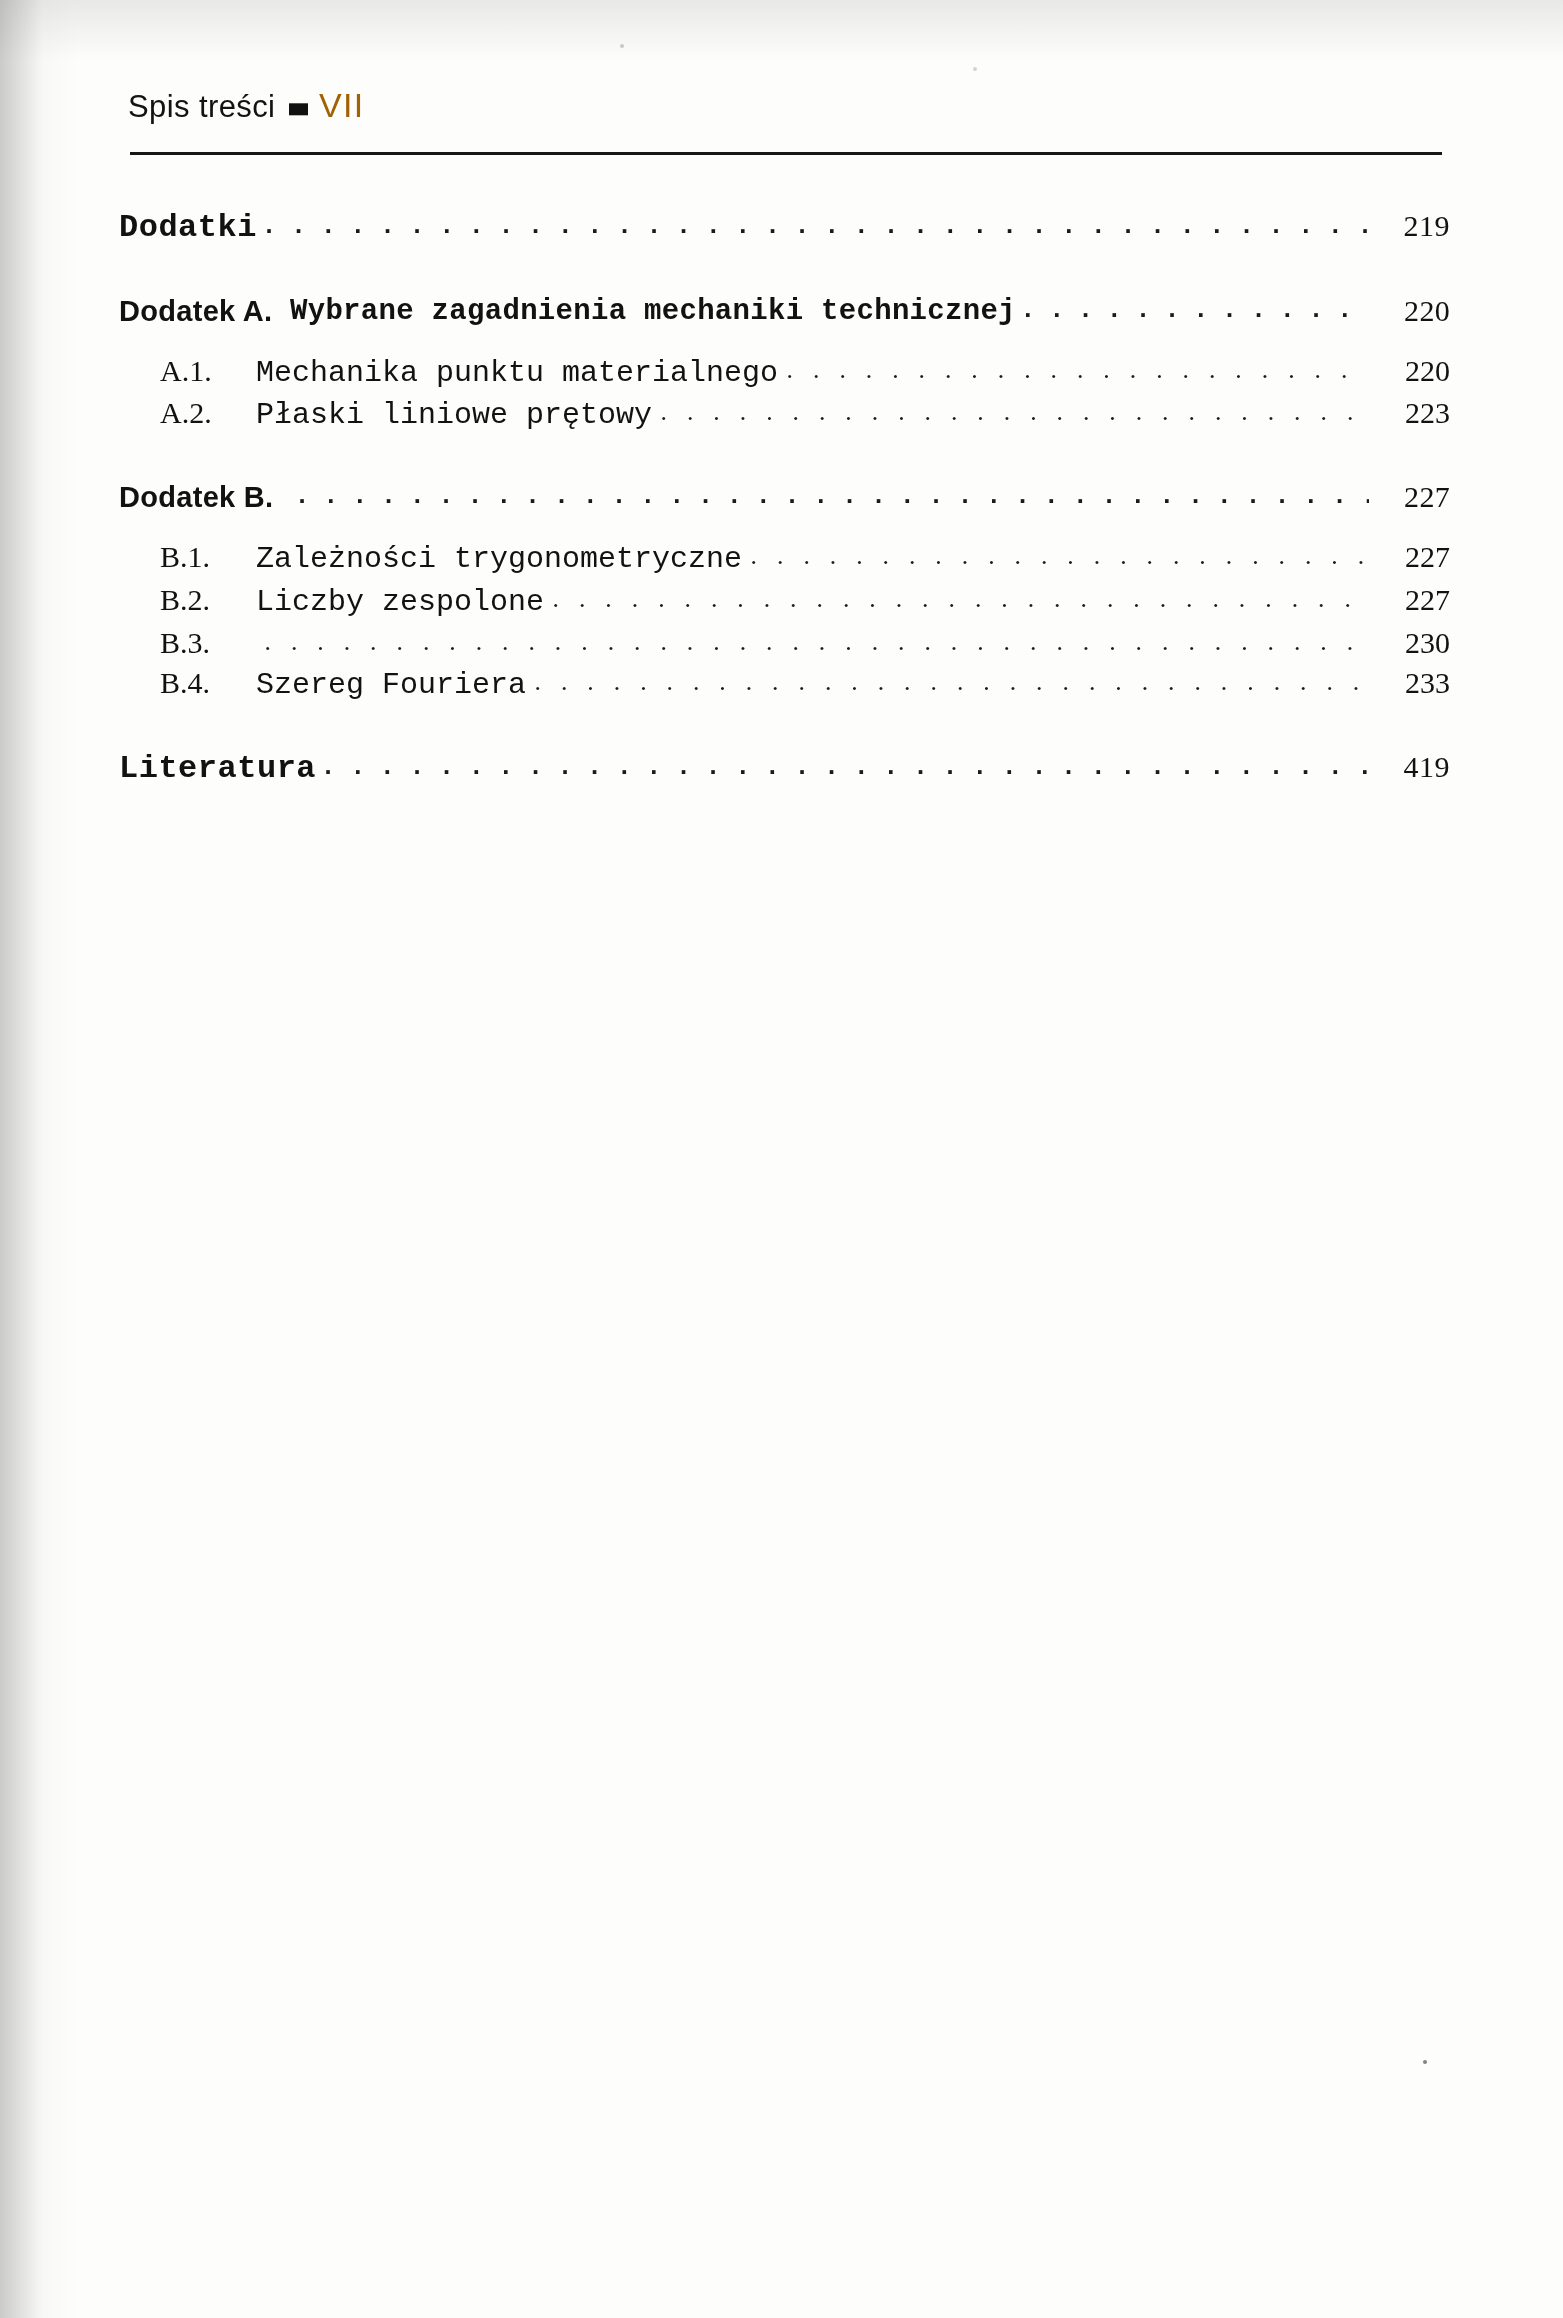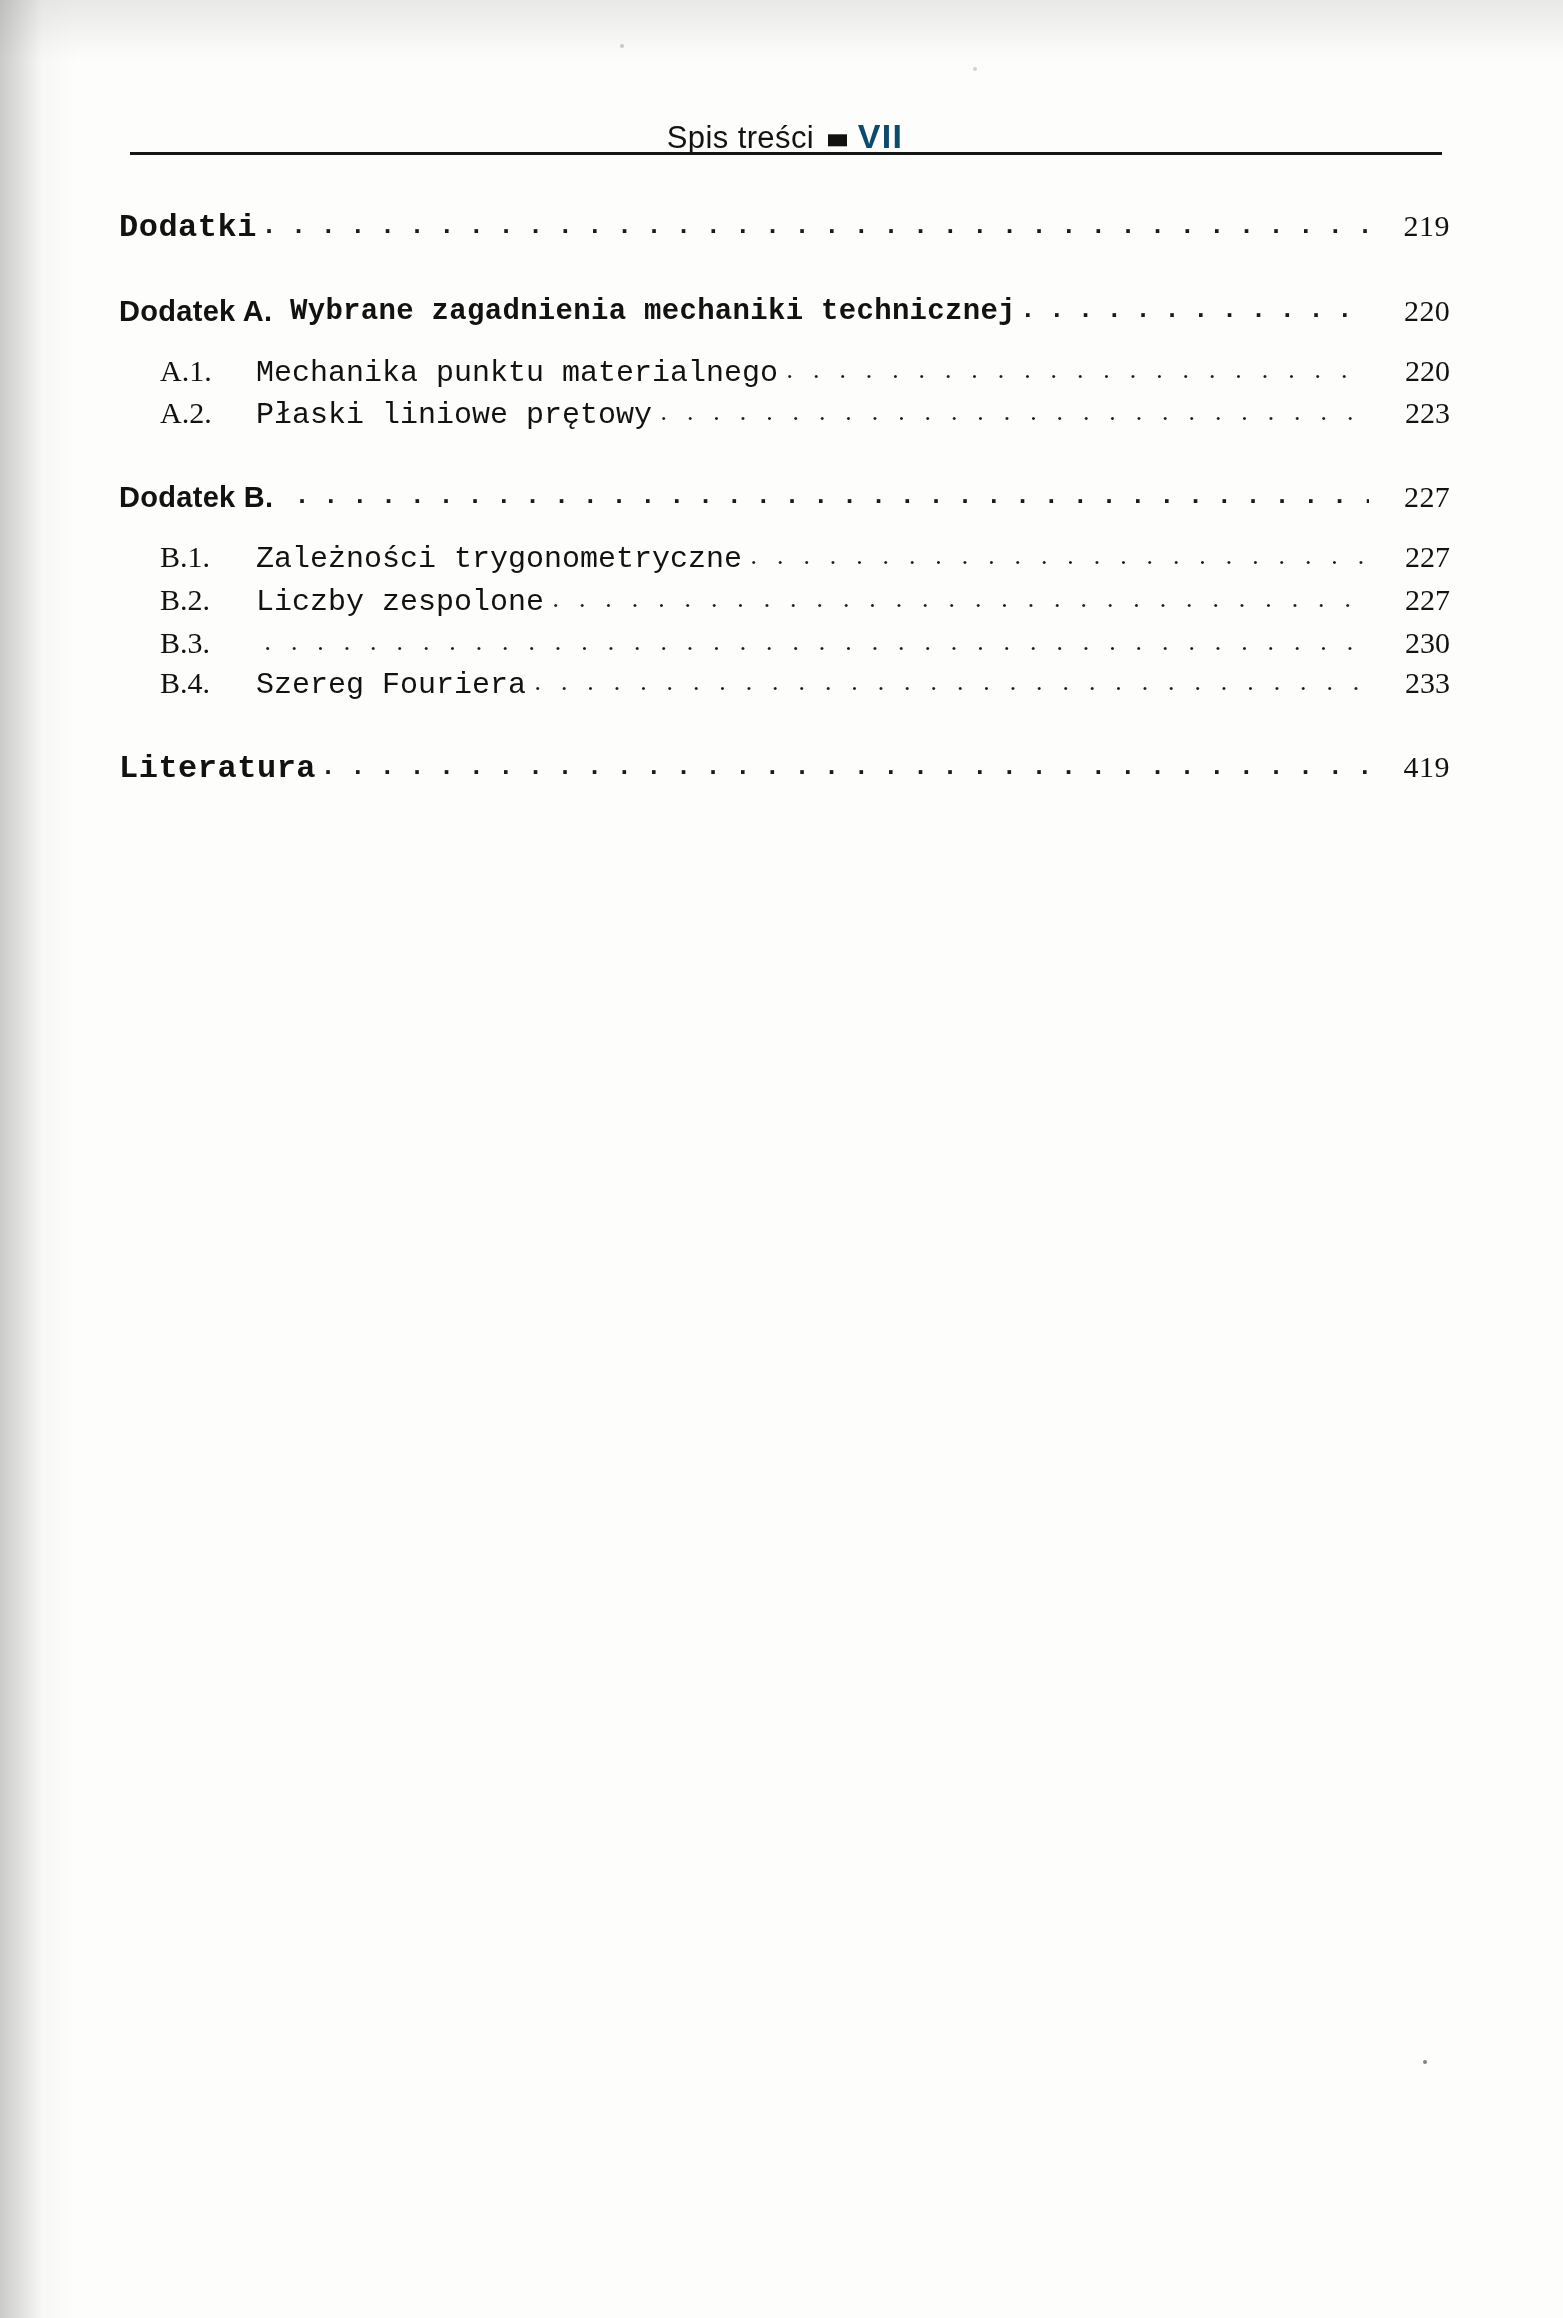--- a/index.html
+++ b/index.html
@@ -57,46 +57,46 @@
     left: 0;
     top: 0;
     width: 100%;
     height: 100%;
   }
 
   
   .header {
     position: absolute;
     left: 128px;
-    top: 117px;
+    top: 86px;
     width: 1314px;
     display: flex;
-    justify-content: center;
+    justify-content: flex-start;
     align-items: baseline;
   }
   .header-title {
     font-family: "Liberation Sans", sans-serif;
     font-size: 31px;
     letter-spacing: 0.4px;
     color: #131313;
   }
   .header-square {
     display: inline-block;
     width: 19px;
     height: 12px;
     background: #111;
     margin: 0 11px 0 13.7px;
     transform: translateY(-1.7px);
   }
   .header-folio {
     font-family: "Liberation Sans", sans-serif;
     font-size: 34px;
-    font-weight: bold;
+    font-weight: normal;
     letter-spacing: 1.3px;
-    color: #0c4a6e;
+    color: #a16207;
   }
   .header-rule {
     position: absolute;
     left: 130px;
     top: 152px;
     width: 1312px;
     height: 3.4px;
     background: #161616;
   }
 

